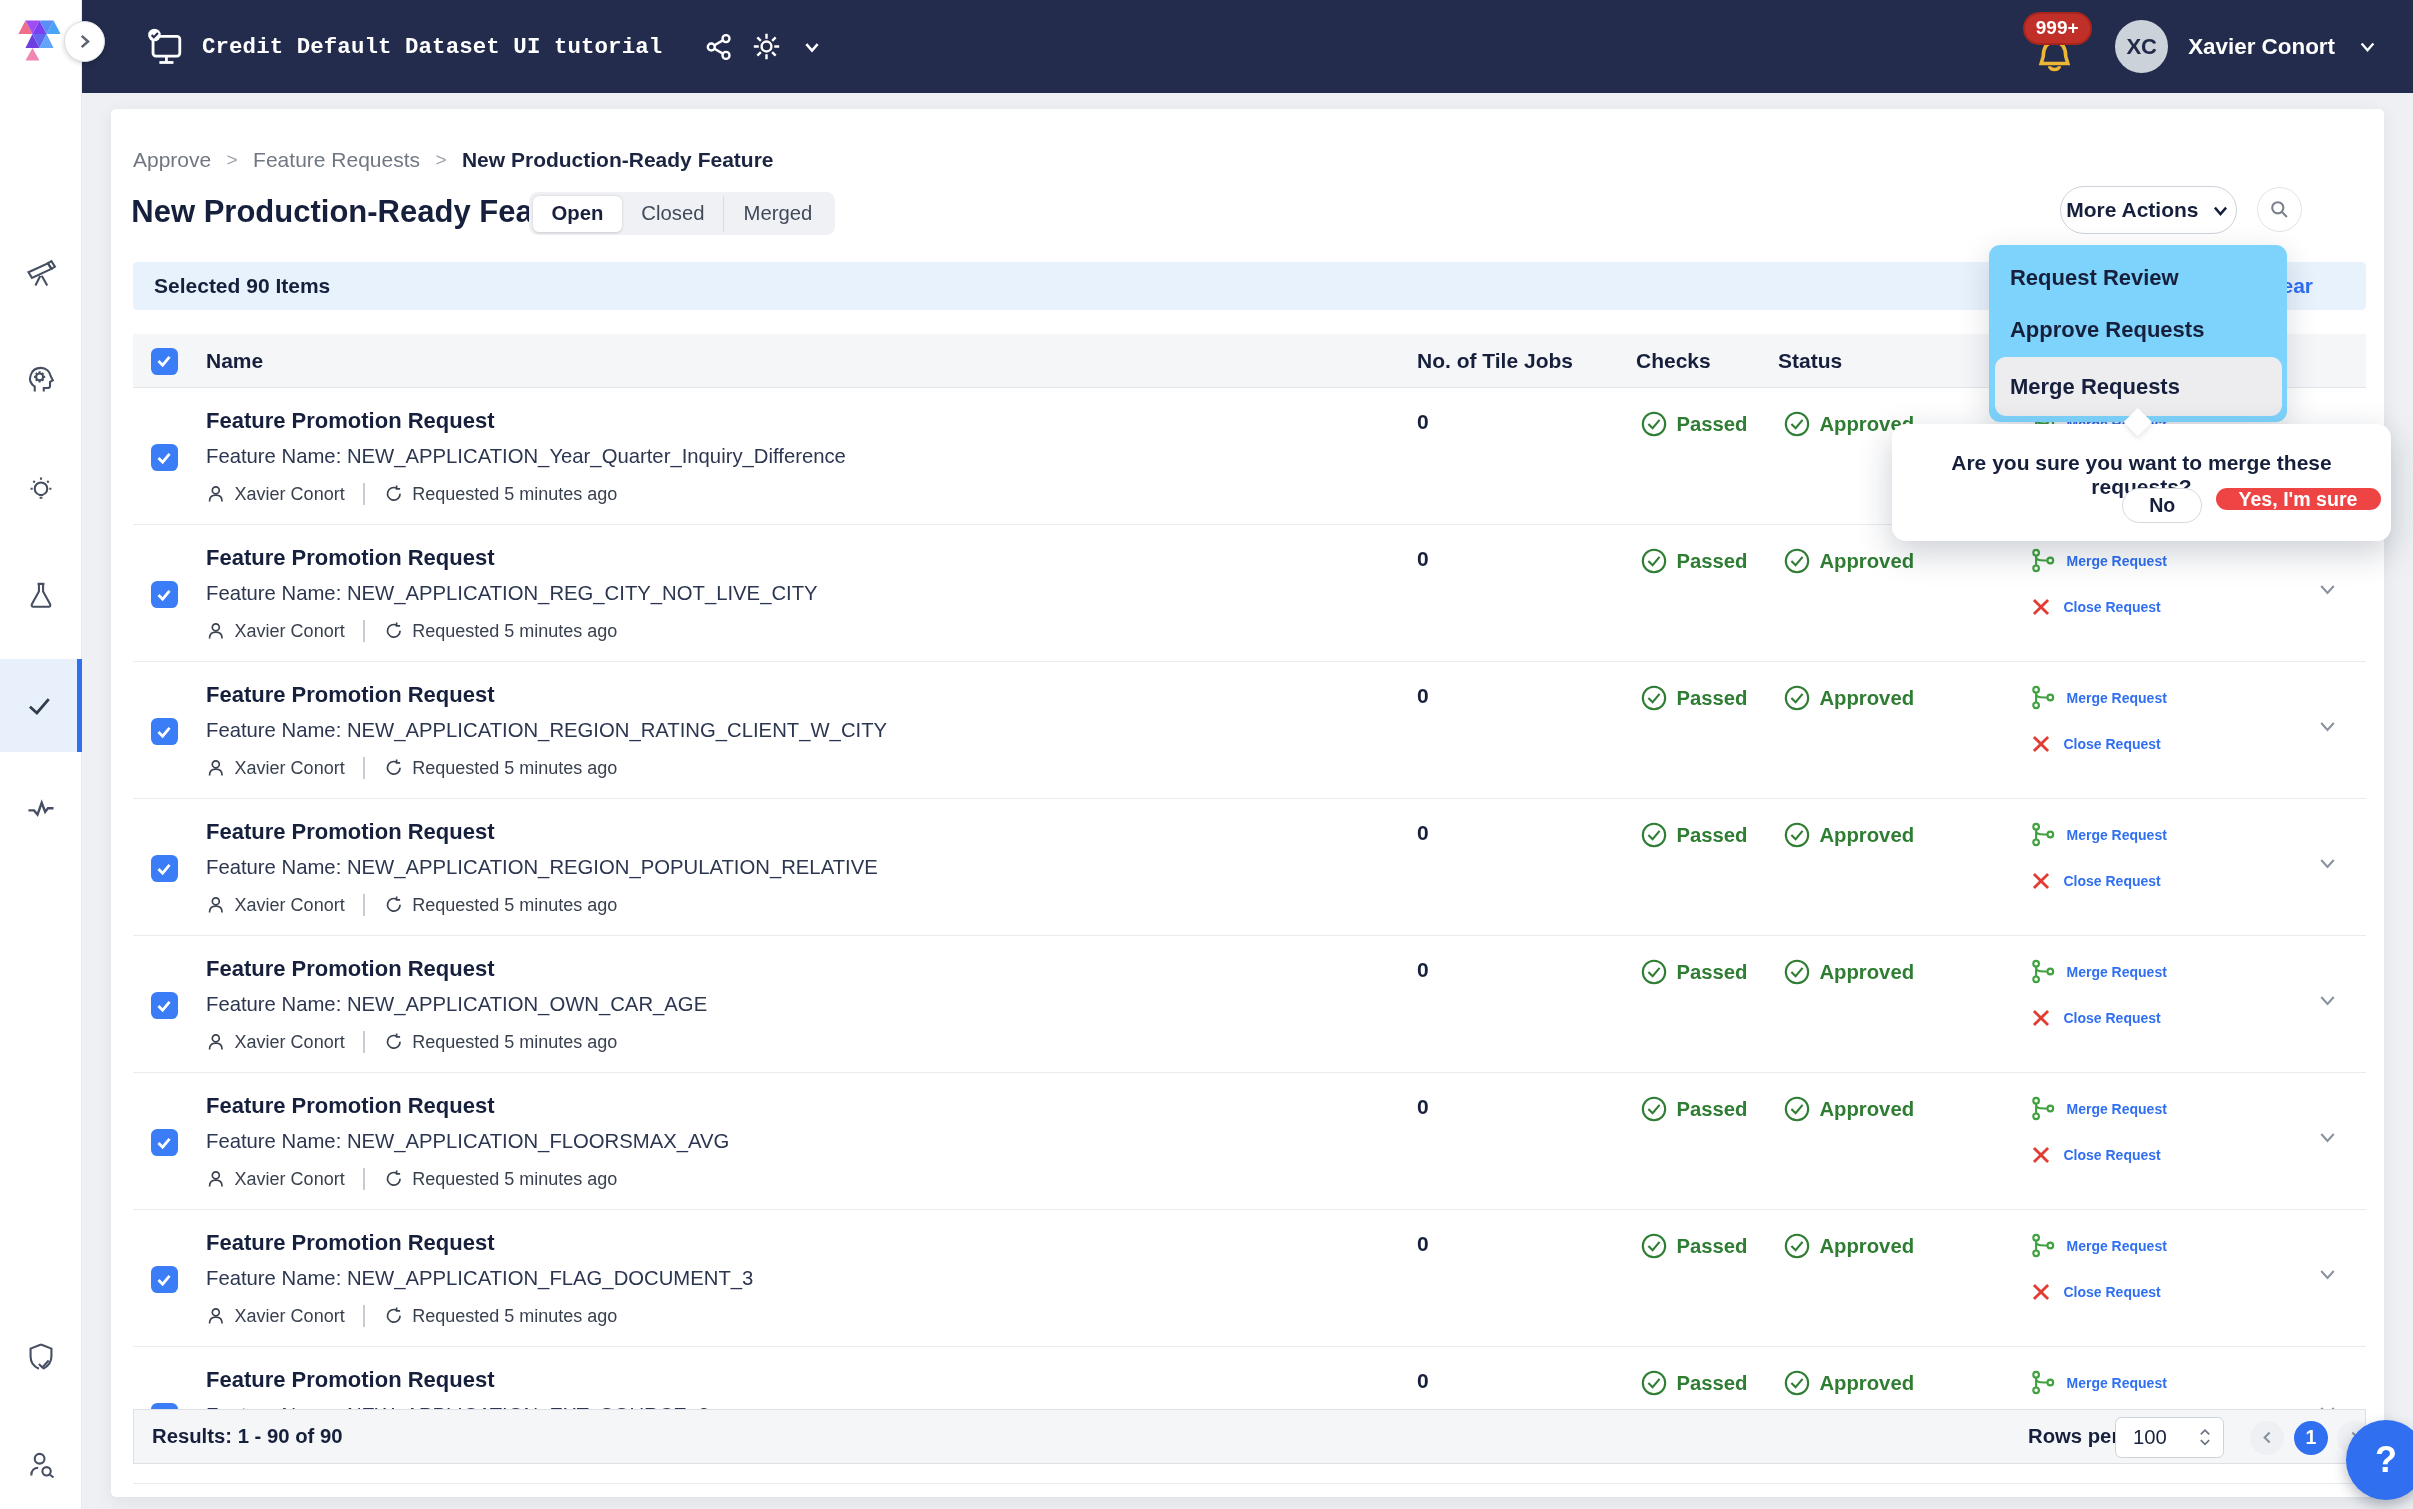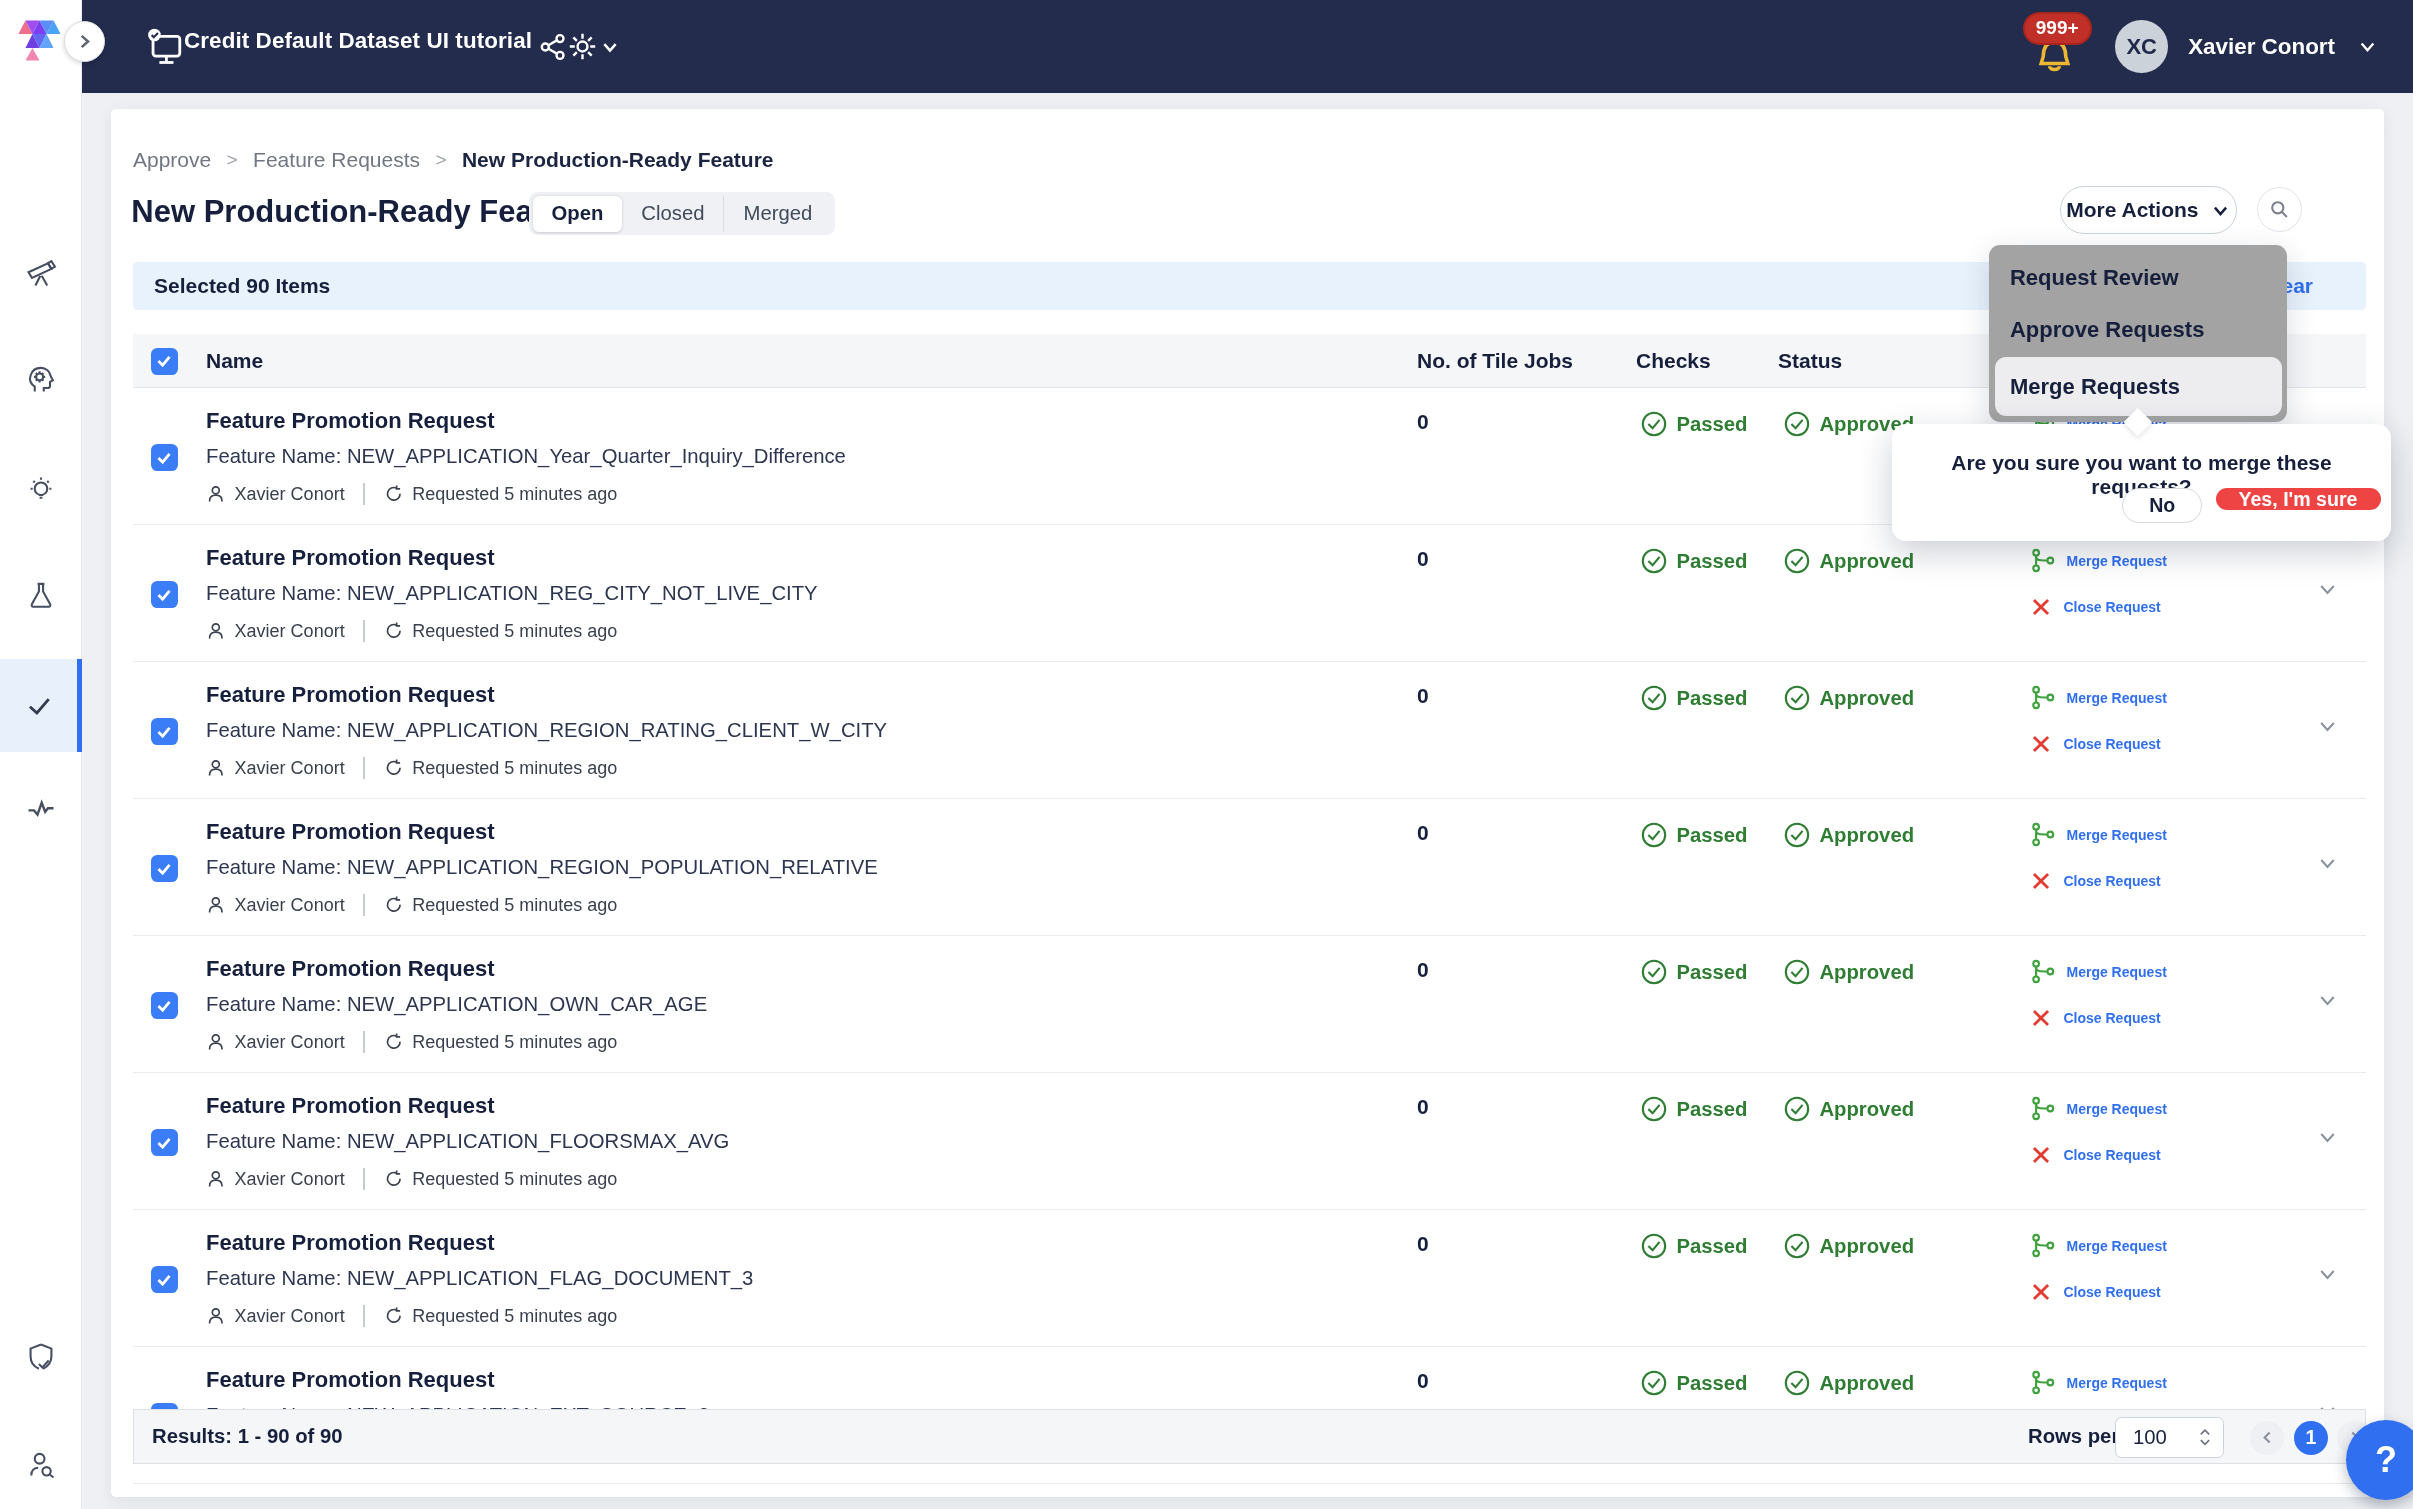--- a/index.html
+++ b/index.html
@@ -1,21 +1,21 @@
 <!DOCTYPE html>
 <html style="font-size:11.2px"><head>
 <meta charset="utf-8">
 <style>
   * { margin:0; padding:0; box-sizing:border-box; }
   html,body { width:2413px; height:1509px; overflow:hidden; }
   body { font-family:"Liberation Sans", sans-serif; background:#eef0f3; position:relative; color:#1b2440; }
 
   
   .topbar { position:absolute; left:82px; top:0; width:2332px; height:93px; background:#232c4d; display:flex; align-items:center; z-index:20; }
-  .topbar-left { display:flex; margin-left:64px; }
+  .topbar-left { display:flex; align-items:center; gap:18px; margin-left:64px;font-family:Liberation Mono, monospace; }
   .proj-title { color:#fff; font-size:22.4px; font-weight:700; letter-spacing:0.1px; }
   .tb-icon { display:flex; align-items:center; justify-content:center; color:#fff; }
   .tb-gap { width:7px; }
   .topbar-right { margin-left:auto; display:flex; align-items:center; gap:20px; margin-right:34px; }
   .bell-wrap { position:relative; width:67px; height:67px; }
   .bell-wrap svg { position:absolute; left:4.2px; bottom:1.4px; }
   .badge { position:absolute; left:-5.6px; top:-1.4px; background:#c03028; border:2.1px solid #a8251e; color:#fff; font-size:19px; font-weight:700; padding:3.5px 11.2px; border-radius:700px; }
   .avatar { width:53px; height:53px; border-radius:50%; background:#ccd2d9; color:#20294a; font-size:22px; font-weight:700; display:flex; align-items:center; justify-content:center; }
   .user-name { color:#fff; font-size:22.4px; font-weight:700; }
 
@@ -71,21 +71,21 @@
   .rpp-label { position:absolute; left:1894px; font-size:20.3px; font-weight:700; color:#16203c; }
   .rpp-select { position:absolute; left:1981px; top:7px; width:109px; height:41px; background:#fff; border:1.4px solid #cdd3da; border-radius:6.3px; display:flex; align-items:center; cursor:pointer; }
   .rpp-value { margin-left:17px; font-size:20.3px; color:#16203c; }
   .rpp-stepper { position:absolute; right:11.2px; display:flex; flex-direction:column; gap:1.4px; color:#6b7380; }
   .pg-btn { position:absolute; top:10.5px; width:34px; height:34px; border-radius:50%; display:flex; align-items:center; justify-content:center; cursor:pointer; }
   .pg-prev { left:2116px; background:#eef0f3; color:#8a929e; }
   .pg-page { left:2160px; background:#2f6ff0; color:#fff; font-size:19.6px; font-weight:600; }
   .pg-next { left:2203px; background:#eef0f3; color:#8a929e; }
 
   
-  .dropdown { position:absolute; left:1989px; top:245px; width:298px; height:177px; background:#a3a3a3; border-radius:11.2px; box-shadow:0 9.8px 31px rgba(20,30,60,.16); z-index:60; }
+  .dropdown { position:absolute; left:1989px; top:245px; width:298px; height:177px; background:#7dd3fc; border-radius:11.2px; box-shadow:0 9.8px 31px rgba(20,30,60,.16); z-index:60; }
   .menu-item { position:absolute; left:5.6px; width:287px; height:46px; display:flex; align-items:center; padding-left:15.4px; font-size:22px; font-weight:600; color:#16203c; cursor:pointer; }
   .menu-item.hl { background:#ededf0; border-radius:11.2px; height:59px; }
 
   .caret-diamond { position:absolute; left:2128px; top:412px; width:19.6px; height:19.6px; background:#fff; transform:rotate(45deg); box-shadow:2.1px 2.1px 5.6px rgba(20,30,60,.10); z-index:75; }
   .popover { position:absolute; left:1892px; top:424px; width:499px; height:117px; background:#fff; border-radius:14px; box-shadow:0 11.2px 34px rgba(20,30,60,.22); z-index:70;padding-left:20px; }
   .pop-q { position:absolute; left:23px; top:27px; width:453px; text-align:center; font-size:21px; font-weight:600; color:#16203c; }
   .pop-btns { position:absolute; right:10.5px; top:64px; display:flex; gap:13.3px; }
   .btn-no { width:80px; height:35px; border-radius:17.5px; border:1.4px solid #d4d9de; background:#fff; font-size:19.6px; font-weight:700; color:#16203c; display:flex; align-items:center; justify-content:center; cursor:pointer; }
   .btn-yes { width:165px; height:22px; border-radius:17.5px; background:#ef4444; color:#fff; font-size:19.6px; font-weight:700; display:flex; align-items:center; justify-content:center; cursor:pointer; }
 

